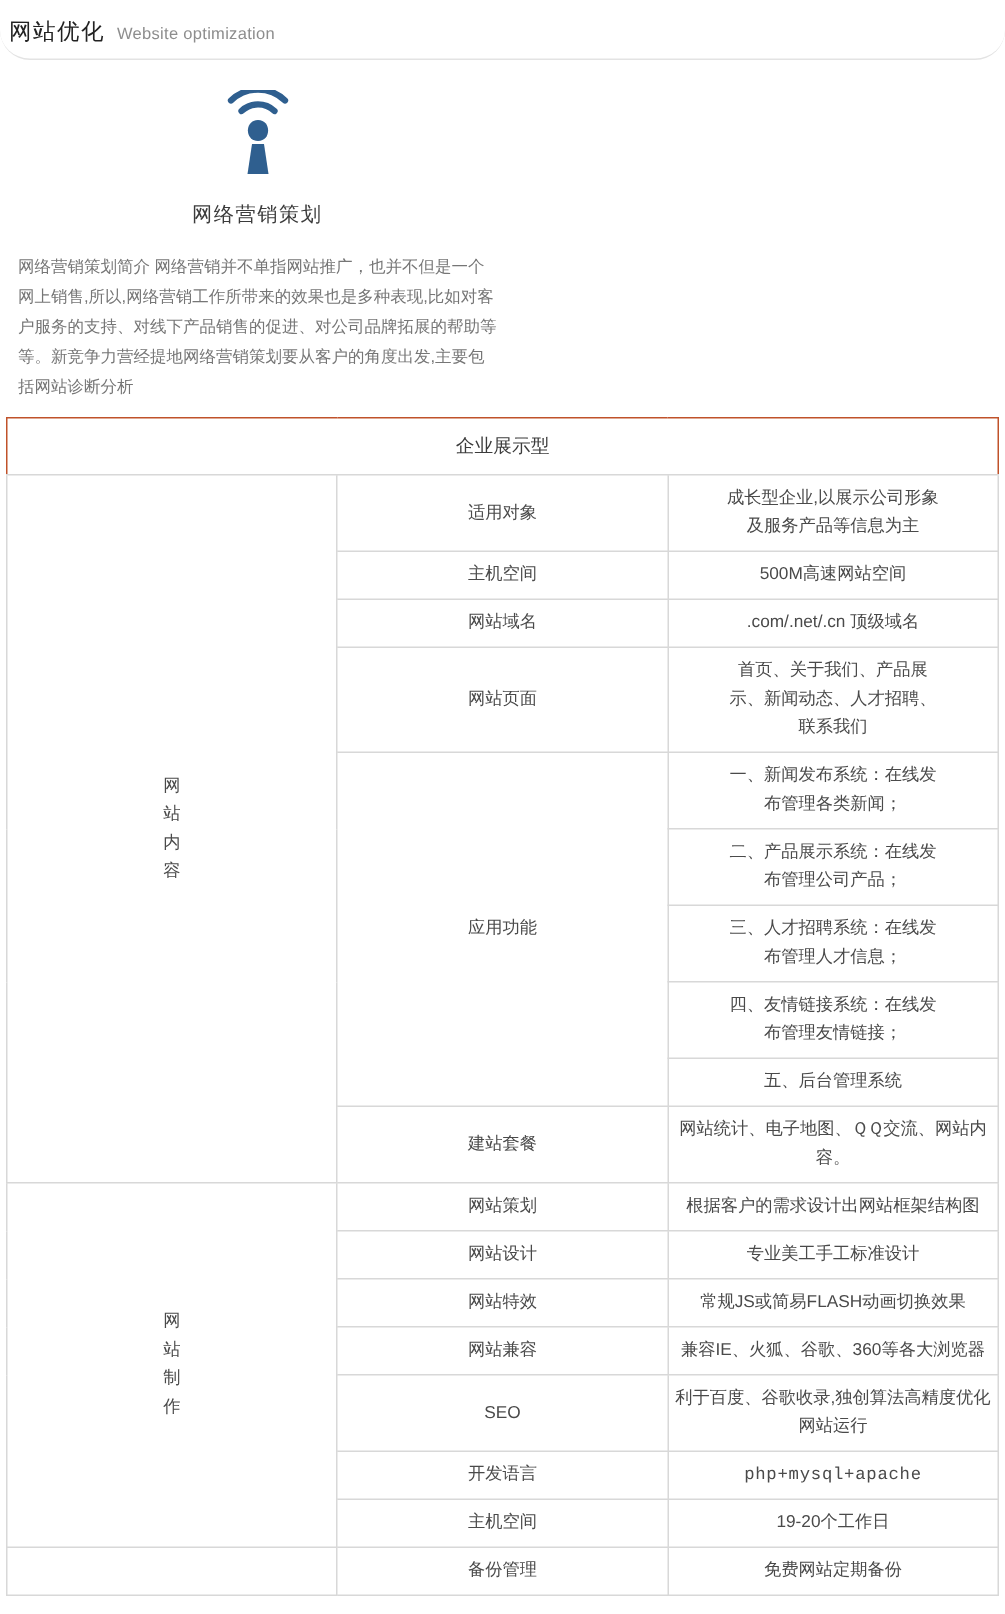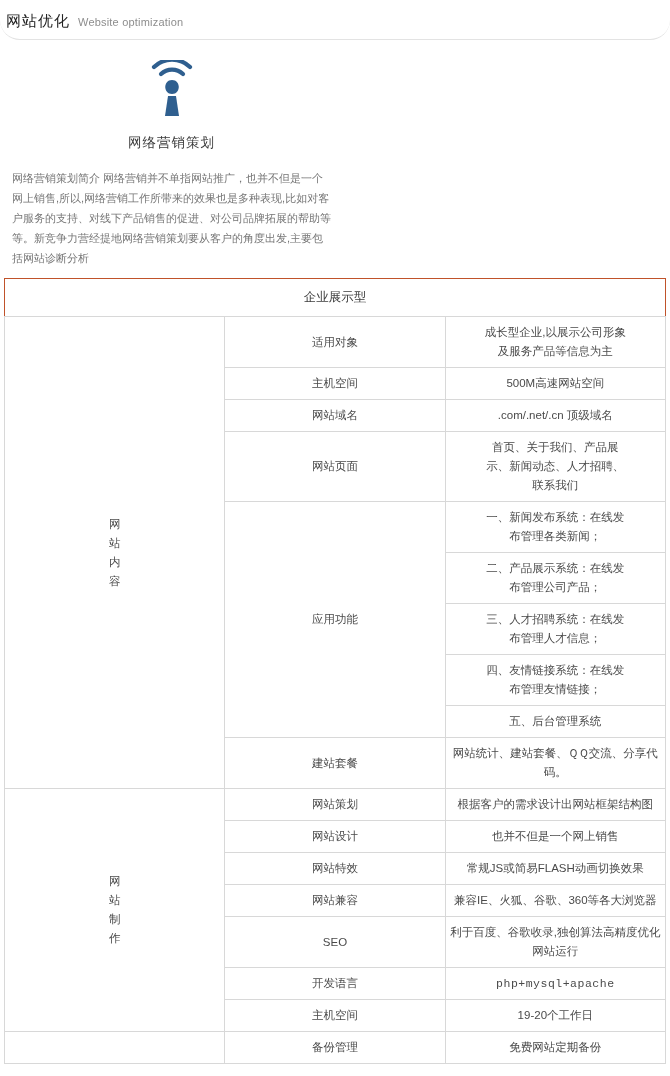--- a/index.html
+++ b/index.html
@@ -203,32 +203,32 @@
           <td class="cell-multi">三、人才招聘系统：在线发<br>布管理人才信息；</td>
         </tr>
         <tr>
           <td class="cell-multi">四、友情链接系统：在线发<br>布管理友情链接；</td>
         </tr>
         <tr>
           <td>五、后台管理系统</td>
         </tr>
         <tr>
           <td class="row-label" rowspan="1">建站套餐</td>
-          <td>网站统计、建站套餐、ＱＱ交流、分享代码。</td>
+          <td>网站统计、电子地图、ＱＱ交流、网站内容。</td>
         </tr>
         <tr>
           <td class="side-label" rowspan="7">
             <span>网站制作</span>
           </td>
           <td class="row-label" rowspan="1">网站策划</td>
           <td>根据客户的需求设计出网站框架结构图</td>
         </tr>
         <tr>
           <td class="row-label" rowspan="1">网站设计</td>
-          <td>也并不但是一个网上销售</td>
+          <td>专业美工手工标准设计</td>
         </tr>
         <tr>
           <td class="row-label" rowspan="1">网站特效</td>
           <td>常规JS或简易FLASH动画切换效果</td>
         </tr>
         <tr>
           <td class="row-label" rowspan="1">网站兼容</td>
           <td>兼容IE、火狐、谷歌、360等各大浏览器</td>
         </tr>
         <tr>

